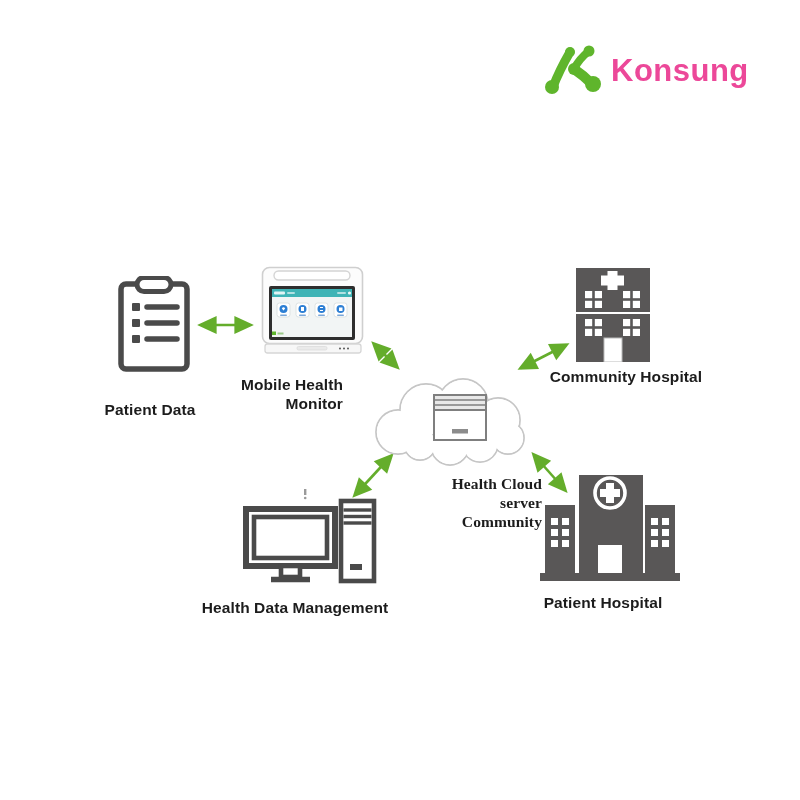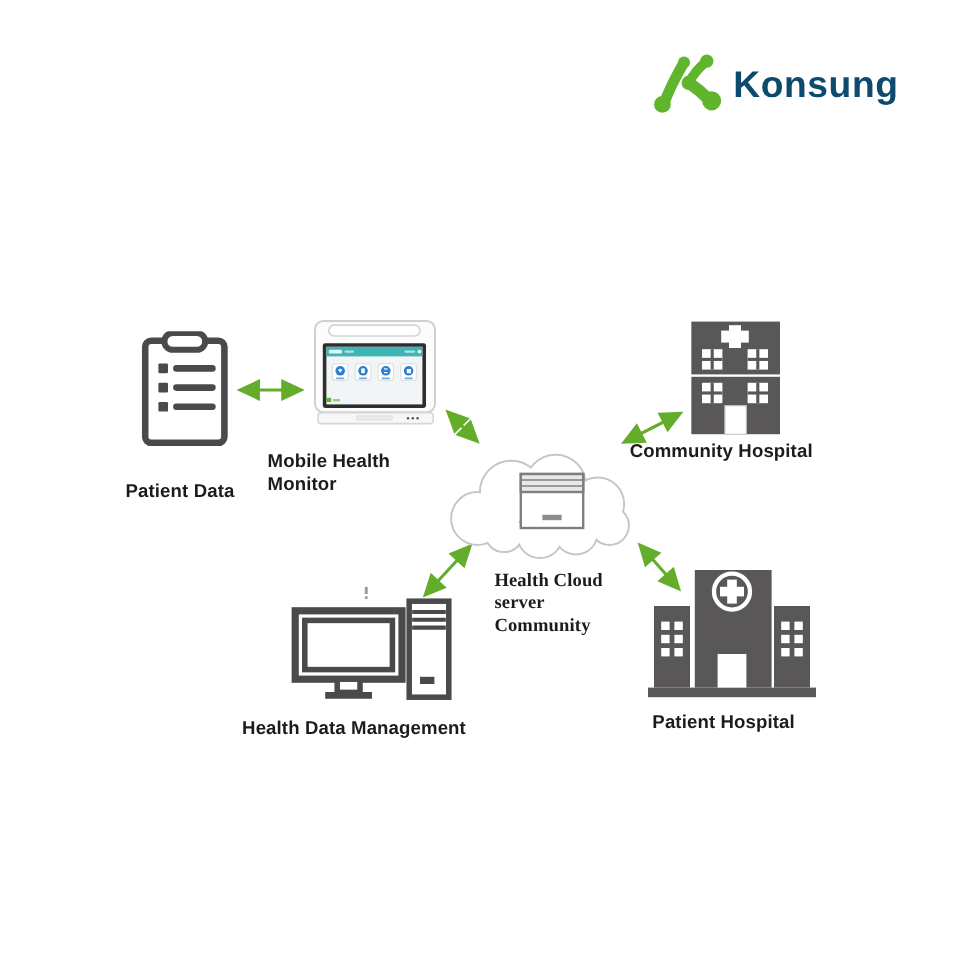--- a/index.html
+++ b/index.html
@@ -4,29 +4,30 @@
 <style>
   html,body{margin:0;padding:0;}
   body{
     width:800px;height:800px;position:relative;background:#ffffff;
     font-family:"Liberation Sans","DejaVu Sans",sans-serif;overflow:hidden;
   }
   .abs{position:absolute;}
   .node-label{
     font-weight:700;color:#1c1c1c;font-size:15.5px;line-height:19px;
     letter-spacing:.1px;
+    text-align:right;
   }
   .center{text-align:center;}
   
   .logo-wrap{left:543px;top:40px;width:210px;height:58px;display:flex;align-items:center;}
-  .logo-text{font-weight:700;font-size:31px;color:#0c4a6e;letter-spacing:.5px;margin-left:6px;margin-top:4px;}
+  .logo-text{font-weight:700;font-size:31px;color:#ec4899;letter-spacing:.5px;margin-left:6px;margin-top:4px;}
   
   .lbl-patient{left:89px;top:400px;width:122px;}
   .lbl-monitor{left:223px;top:375px;width:120px;}
-  .lbl-community{left:516px;top:367px;width:170px;}
+  .lbl-community{left:541px;top:367px;width:170px;}
   .lbl-cloud{left:412px;top:474px;width:130px;font-family:Liberation Serif, serif;}
   .lbl-hdm{left:200px;top:598px;width:190px;}
   .lbl-center{left:523px;top:593px;width:160px;}
 </style>
 </head>
 <body>
 
 <div class="abs logo-wrap">
   <svg width="62" height="52" viewBox="0 0 62 52">
     <g stroke="#5fb52c" fill="#5fb52c" stroke-linecap="round">

